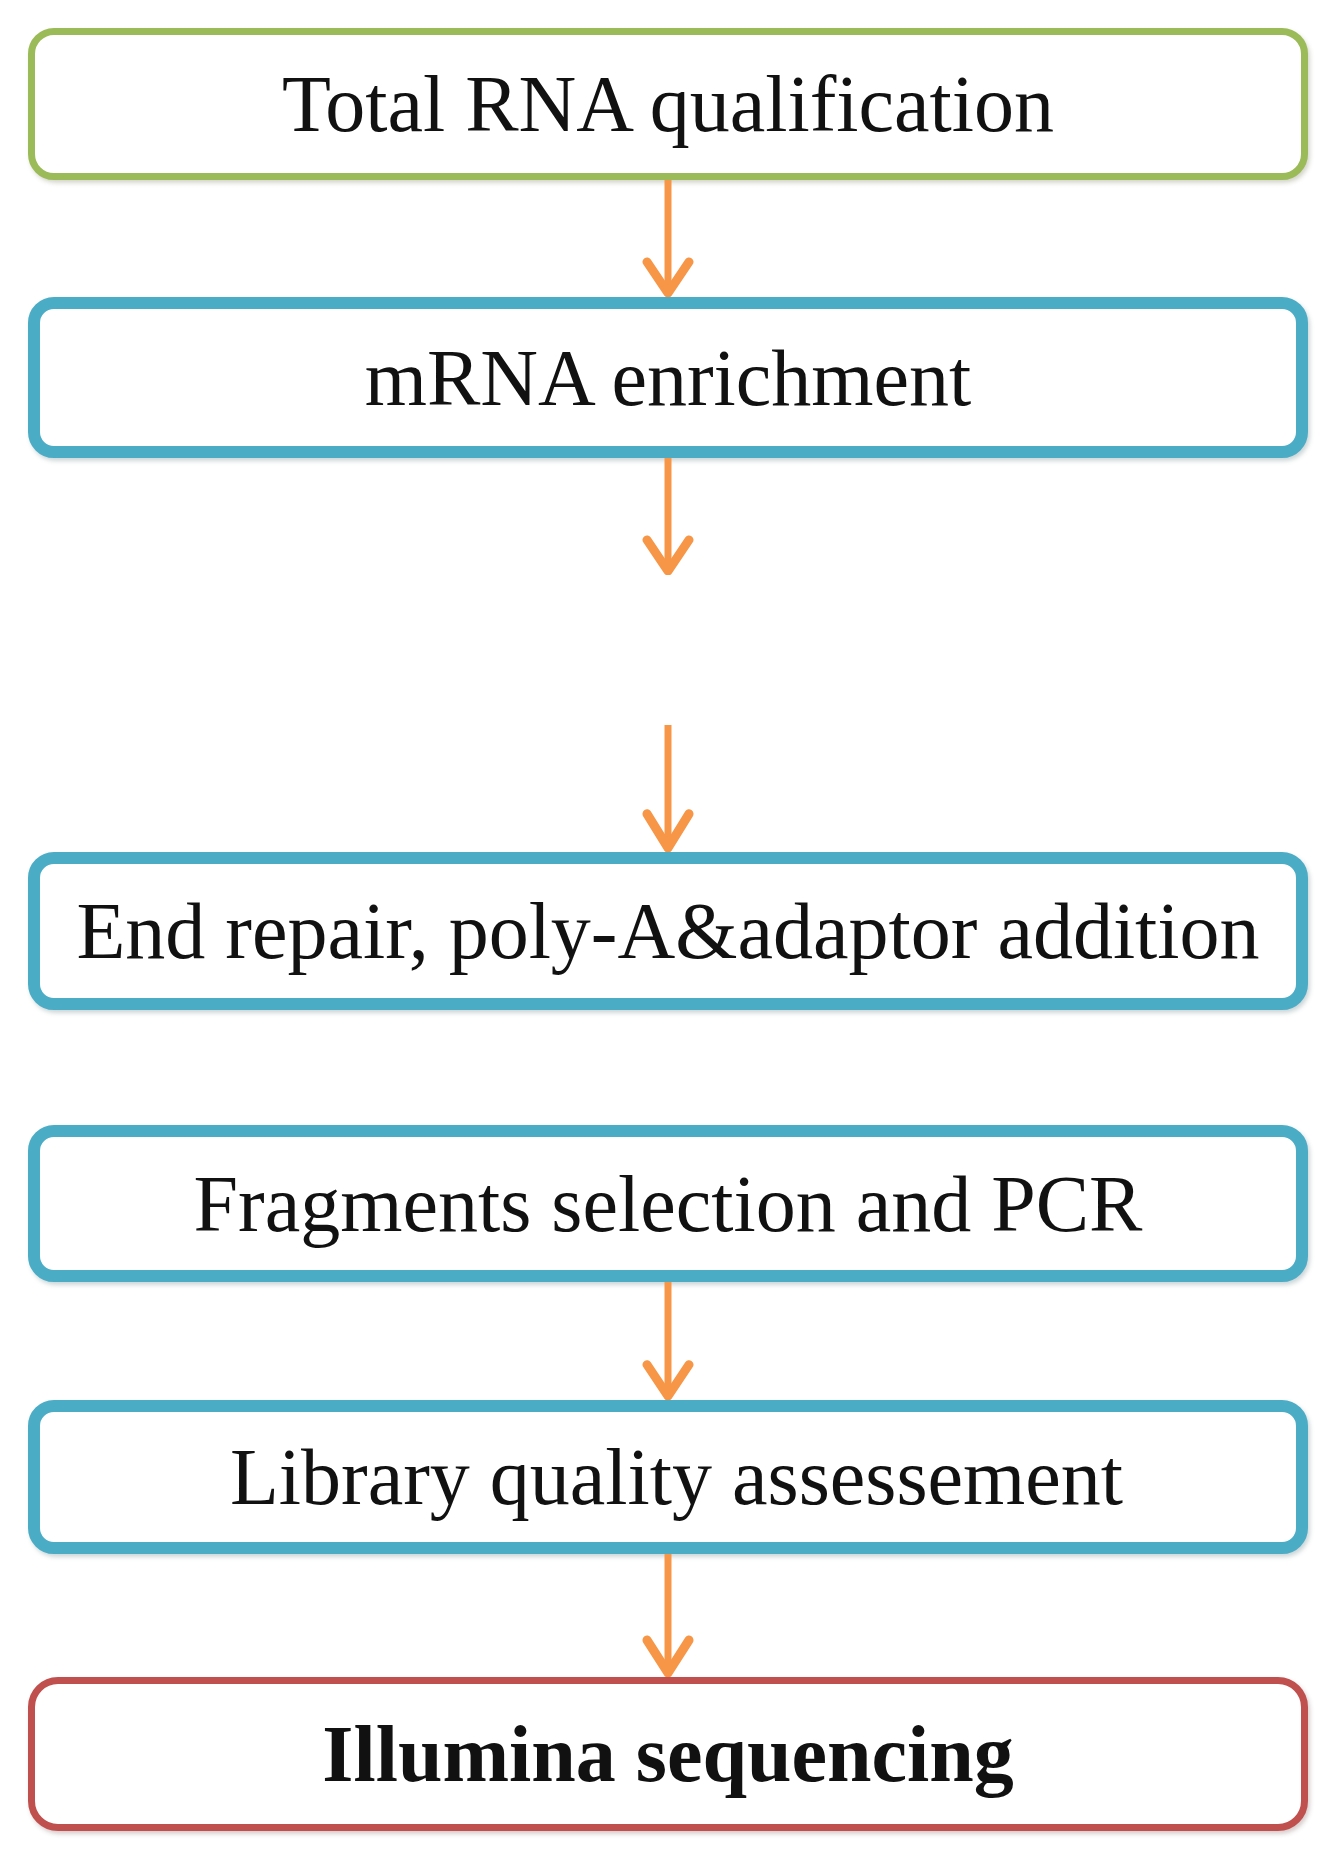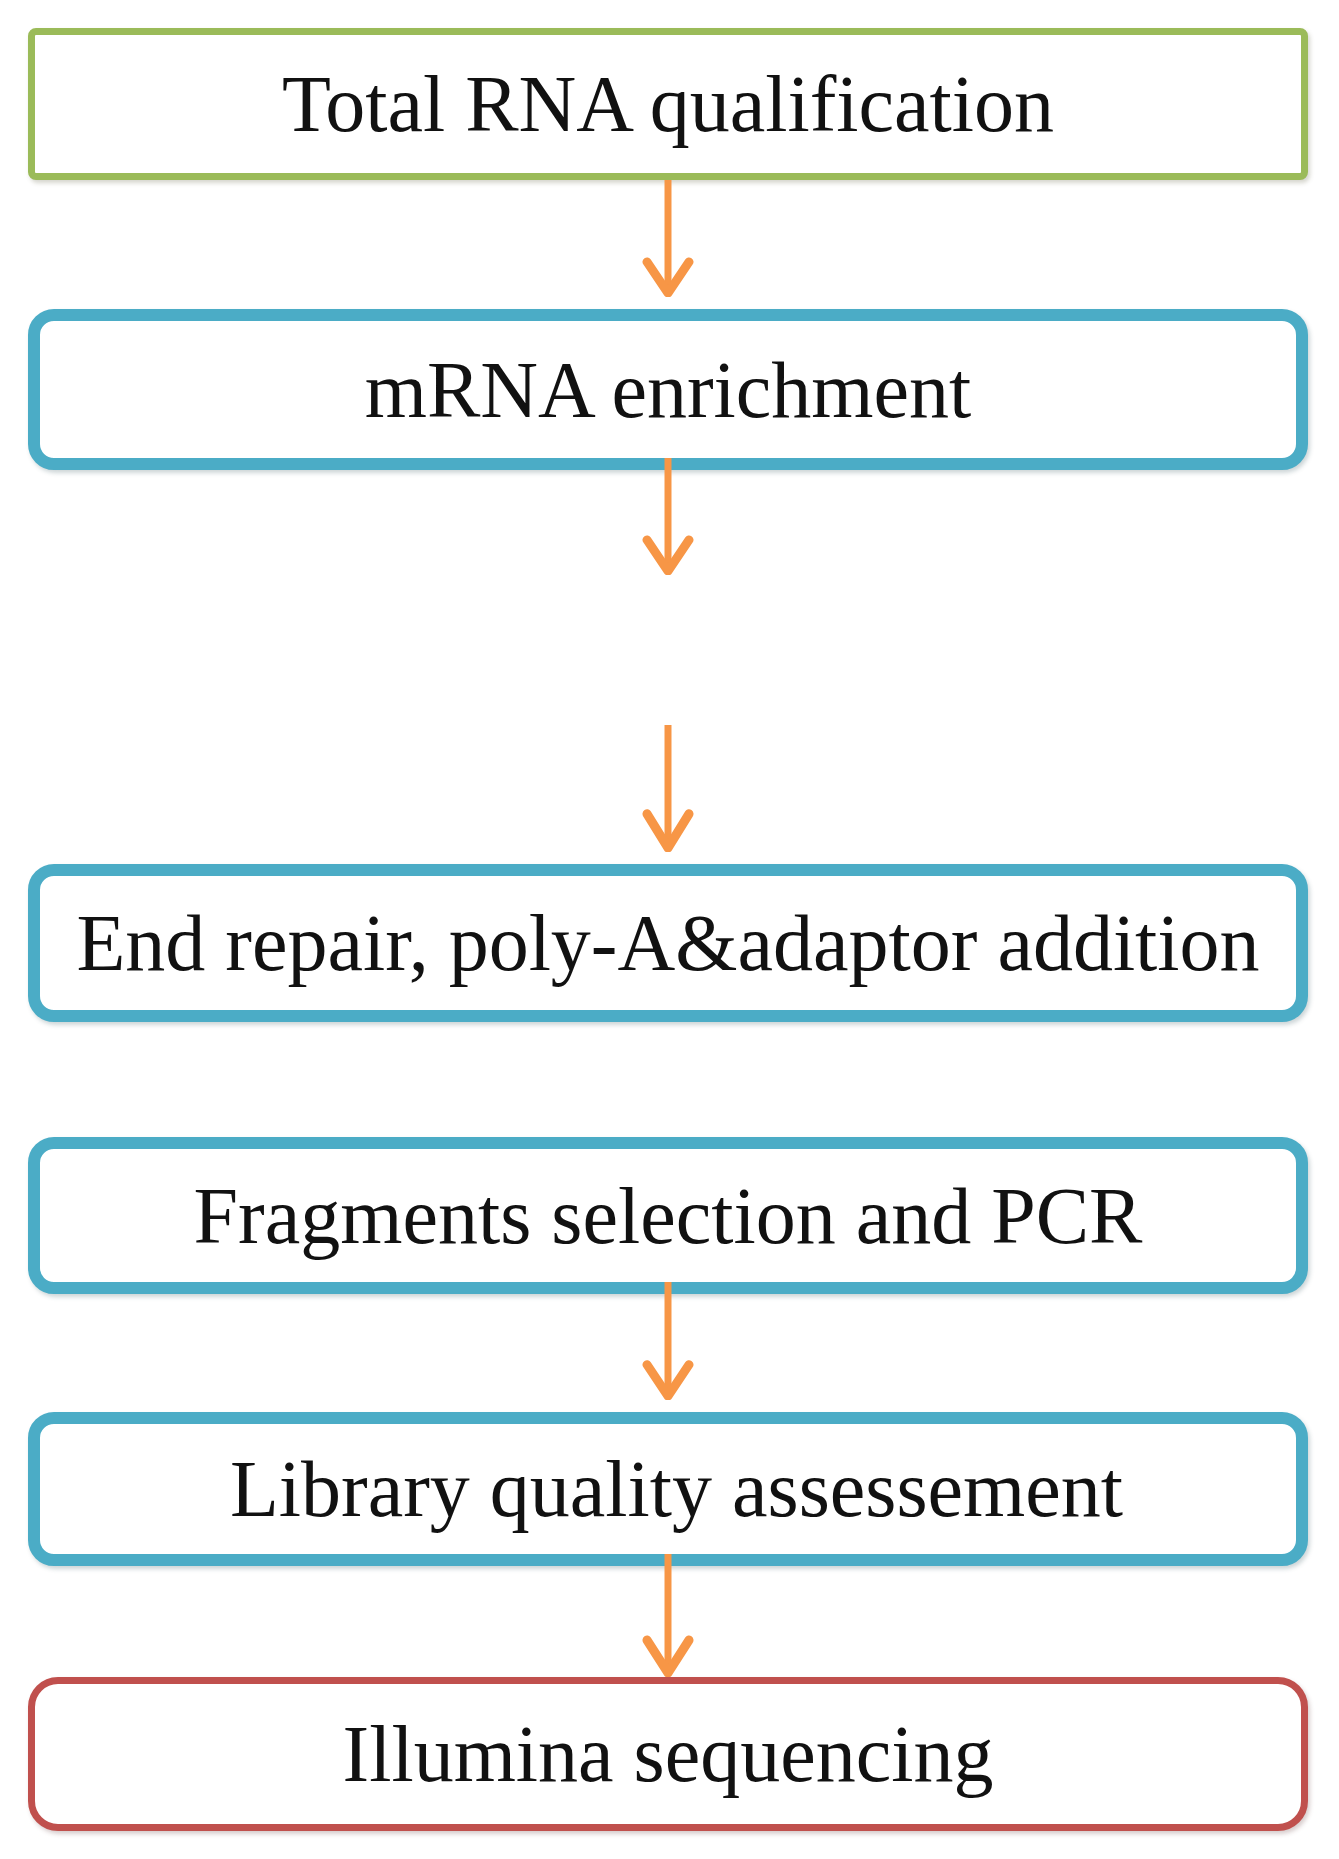--- a/index.html
+++ b/index.html
@@ -28,28 +28,27 @@
   }
   .box .label {
     color: #111111;
     font-size: 80px;
     line-height: 1.05;
     letter-spacing: 0px;
     white-space: nowrap;
   }
   .box.start {
     border: 7px solid #9bbb59;
-    border-radius: 8px;
+    border-radius: 26px;
     box-shadow: 2px 3px 4px rgba(90, 90, 60, 0.25);
   }
   .box.process {
     border: 12px solid #4bacc6;
     border-radius: 26px;
     box-shadow: 2px 3px 4px rgba(60, 90, 100, 0.25);
-    margin-top: 12px;
   }
   .box.final {
     border: 7px solid #c0504d;
     border-radius: 30px;
     box-shadow: 2px 3px 4px rgba(100, 60, 60, 0.25);
   }
   .arrow {
     position: absolute;
     left: 628px;
     width: 80px;
@@ -61,21 +60,21 @@
   #step-2 { top: 297px;  height: 161px; }
   #arrow-2 { top: 458px;  height: 117px; }
   #step-3 { top: 575px;  height: 150px; }
   #arrow-3 { top: 725px;  height: 127px; }
   #step-4 { top: 852px;  height: 158px; }
   
   #step-5 { top: 1125px; height: 157px; }
   #arrow-4 { top: 1282px; height: 118px; }
   #step-6 { top: 1400px; height: 154px; padding-left: 17px; }
   #arrow-5 { top: 1554px; height: 123px; }
-  #step-7 { top: 1677px; height: 154px; }
+  #step-7 { top: 1677px; height: 154px; font-weight: bold; }
 </style>
 </head>
 <body>
 
 <div class="canvas">
 
   <div id="step-1" class="box start">
     <span class="label">Total RNA qualification</span>
   </div>
 

